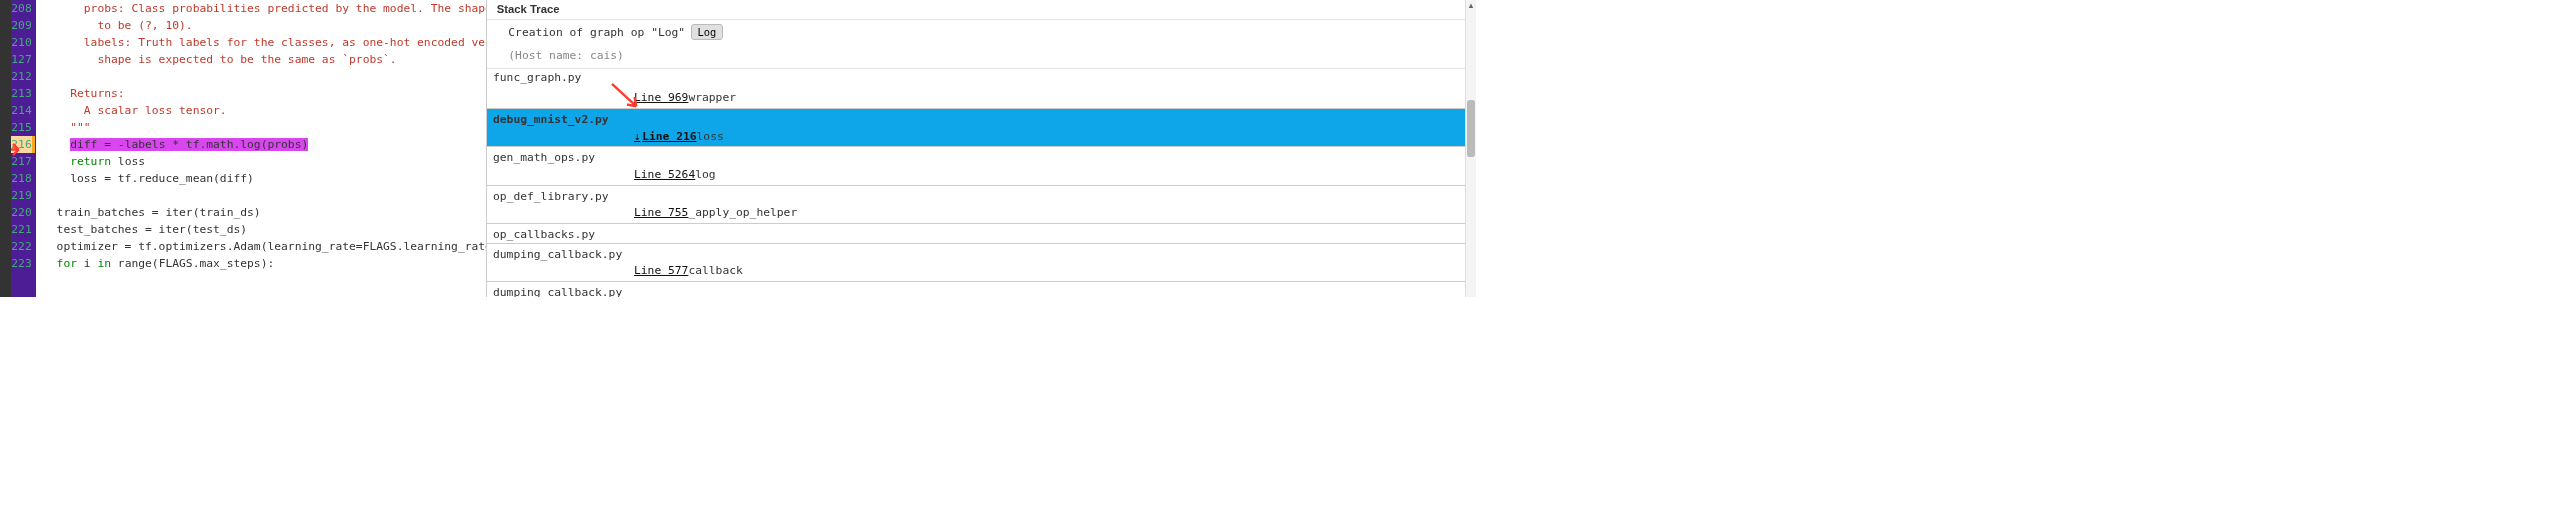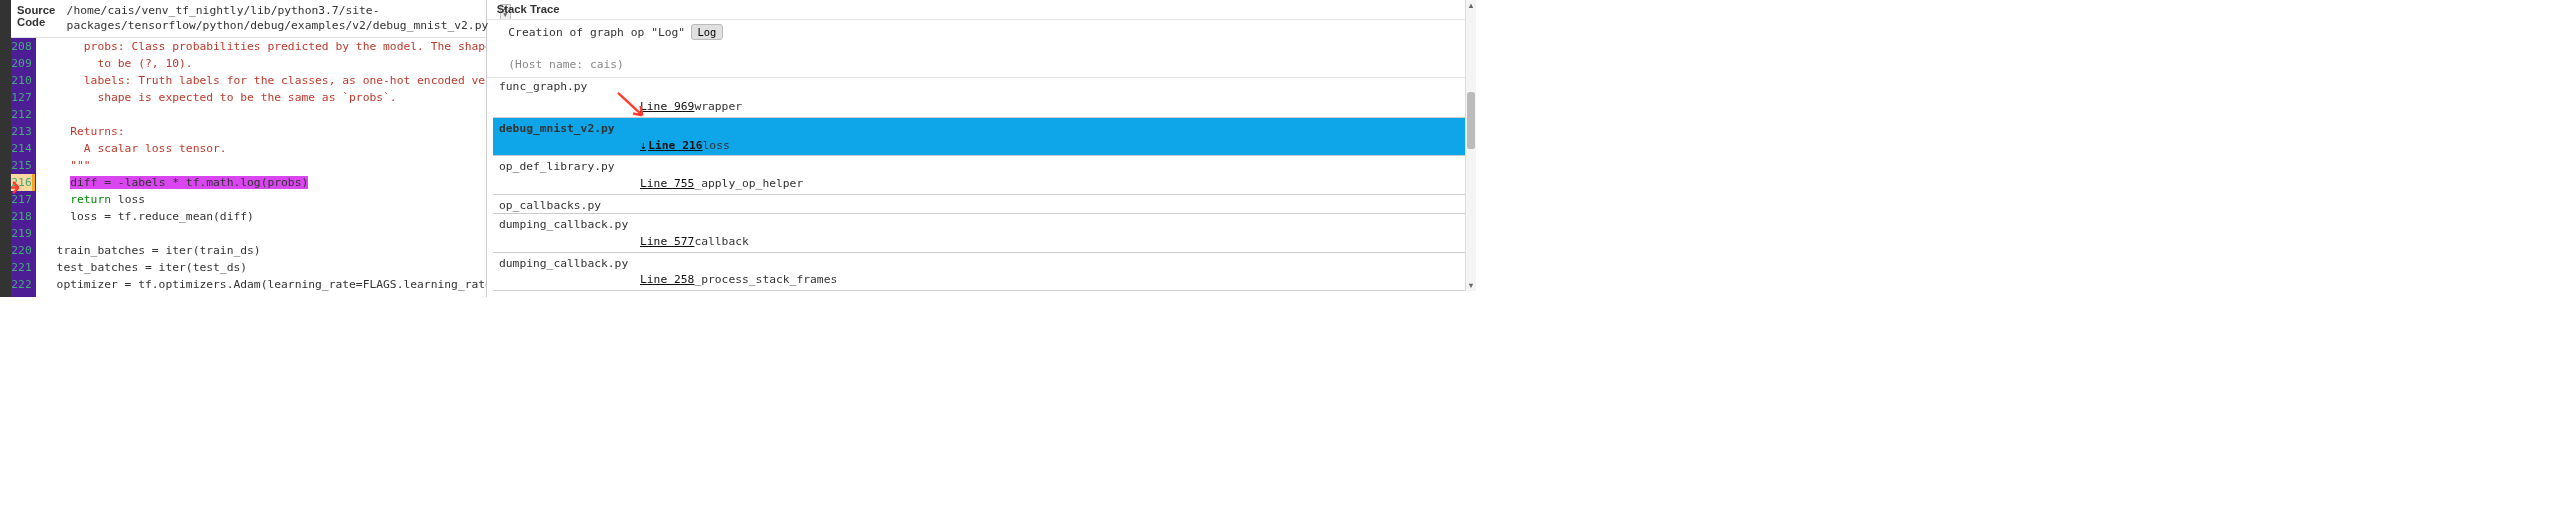--- a/index.html
+++ b/index.html
@@ -66,23 +66,23 @@
     .stack-header {
       padding: 2.8px 9.4px 4.7px 9.4px; border-bottom: 0.9px solid #e5e5e5;
       font-weight: 700; font-size: 11.3px;
     }
     .stack-meta { padding: 3.8px 9.4px 5.7px 21px; border-bottom: 0.9px solid #e5e5e5; }
     .stack-meta-line1 { font-family: "Menlo","Consolas",monospace; font-size: 11.3px; display: flex; align-items: center; gap: 5.7px; }
     .log-btn {
       background: #e0e0e0; border: 0.9px solid #bbb; border-radius: 2.8px;
       font-family: inherit; font-size: 10.4px; padding: 0.9px 5.7px; cursor: pointer;
     }
-    .stack-meta-line2 { font-family: "Menlo","Consolas",monospace; font-size: 11.3px; color: #888; margin-top: 18px; }
-
-    .stack-list { flex: 1; overflow: auto; position: relative; margin-left: 6px; }
+    .stack-meta-line2 { font-family: "Menlo","Consolas",monospace; font-size: 11.3px; color: #888; margin-top: 9px; }
+
+    .stack-list { flex: 1; overflow: auto; position: relative; }
     .frame-group { border-bottom: 0.9px solid #ccc; }
     .frame-file {
       font-family: "Menlo","Consolas",monospace; font-size: 11.3px; padding: 3.8px 9.4px 1.9px 5.7px;
     }
     .frame-file.bold { font-weight: 700; }
     .frame-row {
       display: flex; align-items: center; 
       padding: 1.9px 9.4px 3.8px 5.7px; font-family: "Menlo","Consolas",monospace; font-size: 11.3px;
     }
     .frame-row.noheader { padding-top: 5.7px; }
@@ -98,28 +98,20 @@
     .rs-btn { font-size: 7.5px; color: #666; text-align: center; padding: 0.9px 0; }
 
     .truncated { font-family: "Menlo","Consolas",monospace; font-size: 11.3px; color: #333; padding: 1.9px 5.7px; }
   </style>
 </head>
 <body>
 
 <div class="left-sliver"></div>
 
 <div class="source-panel">
-  <div class="src-header">
-    <div class="src-title">Source Code</div>
-    <div class="src-path">/home/cais/venv_tf_nightly/lib/python3.7/site-packages/tensorflow/python/debug/examples/v2/debug_mnist_v2.py</div>
-    <div class="spinner-col">
-      <div class="spin-btn">▲</div>
-      <div class="spin-btn">▼</div>
-    </div>
-  </div>
   <div class="src-body" style="position:relative;">
     <div id="gutter" class="gutter">
         <div class="ln">208</div>
         <div class="ln">209</div>
         <div class="ln">210</div>
         <div class="ln">127</div>
         <div class="ln">212</div>
         <div class="ln">213</div>
         <div class="ln">214</div>
         <div class="ln">215</div>
@@ -185,20 +177,27 @@
             </div>
           </div>
           <div class="frame-group highlight-group">
             <div class="frame-file bold">debug_mnist_v2.py</div>
             <div class="frame-row">
               <span class="line-link b"><span class="dlicon">⇣</span><span>Line 216</span></span>
               <span class="fn-name">loss</span>
             </div>
           </div>
           <div class="frame-group">
+            <div class="frame-file">gen_math_ops.py</div>
+            <div class="frame-row">
+              <span class="line-link"><span>Line 5264</span></span>
+              <span class="fn-name">log</span>
+            </div>
+          </div>
+          <div class="frame-group">
             <div class="frame-file">op_def_library.py</div>
             <div class="frame-row">
               <span class="line-link"><span>Line 755</span></span>
               <span class="fn-name">_apply_op_helper</span>
             </div>
           </div>
           <div class="frame-group">
             <div class="frame-file">op_callbacks.py</div>
           </div>
           <div class="frame-group">

